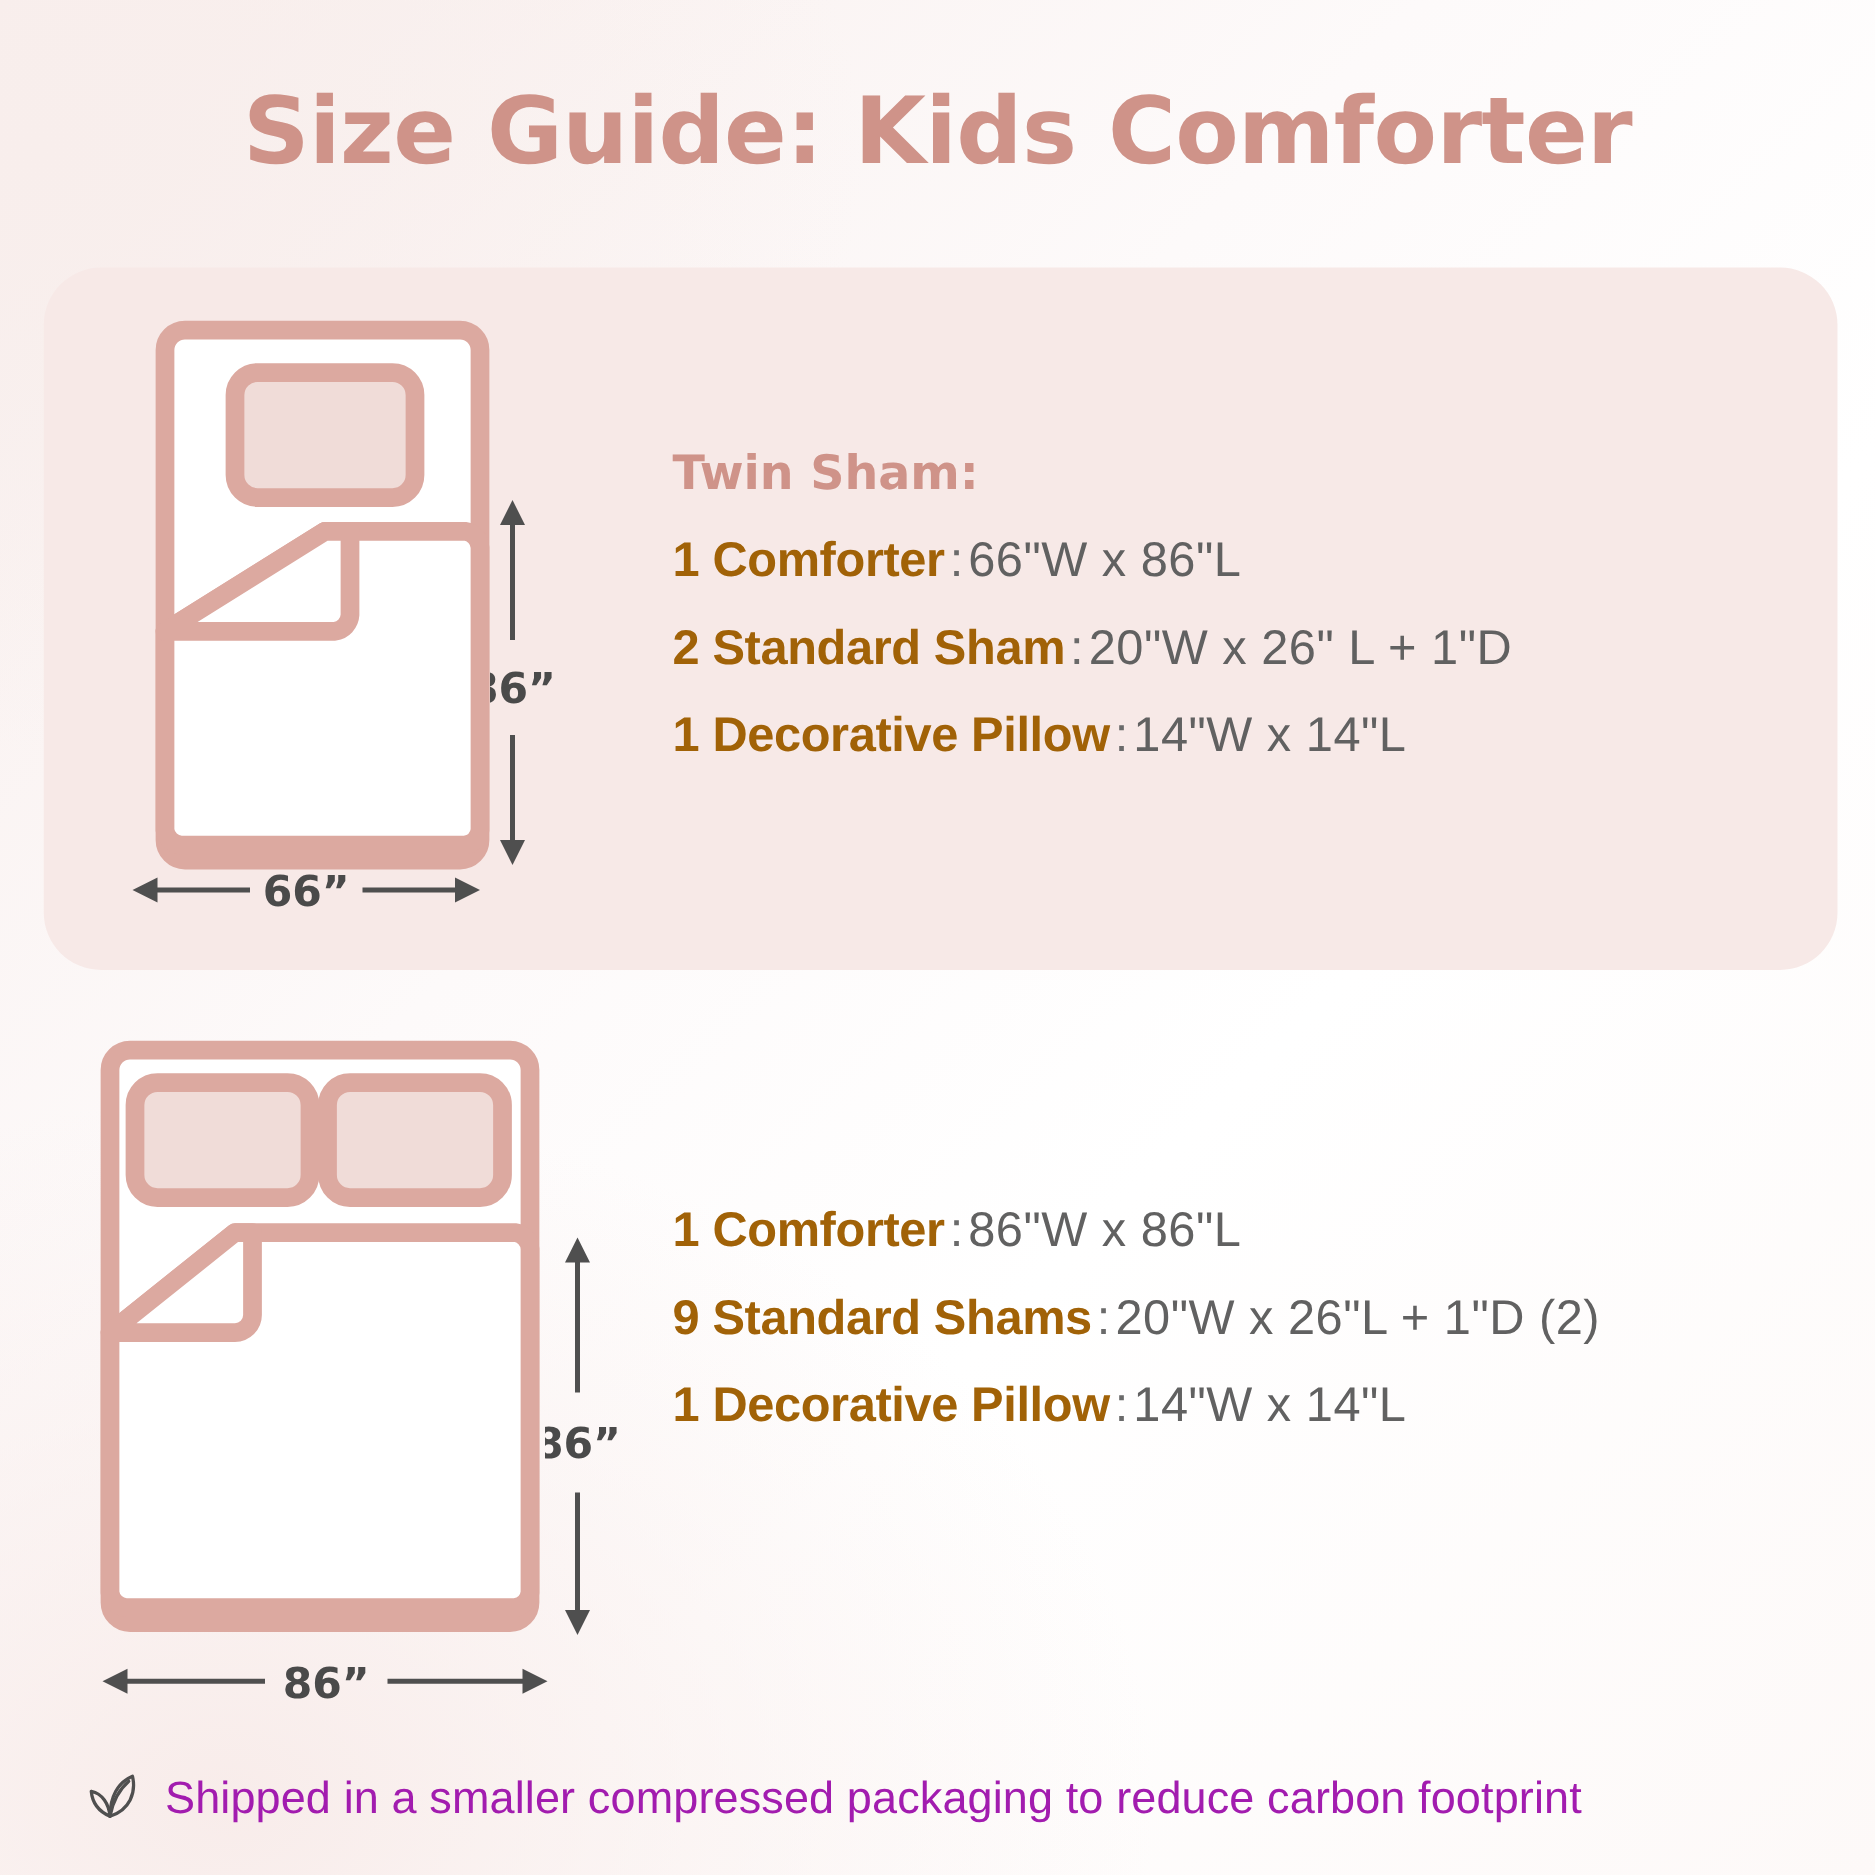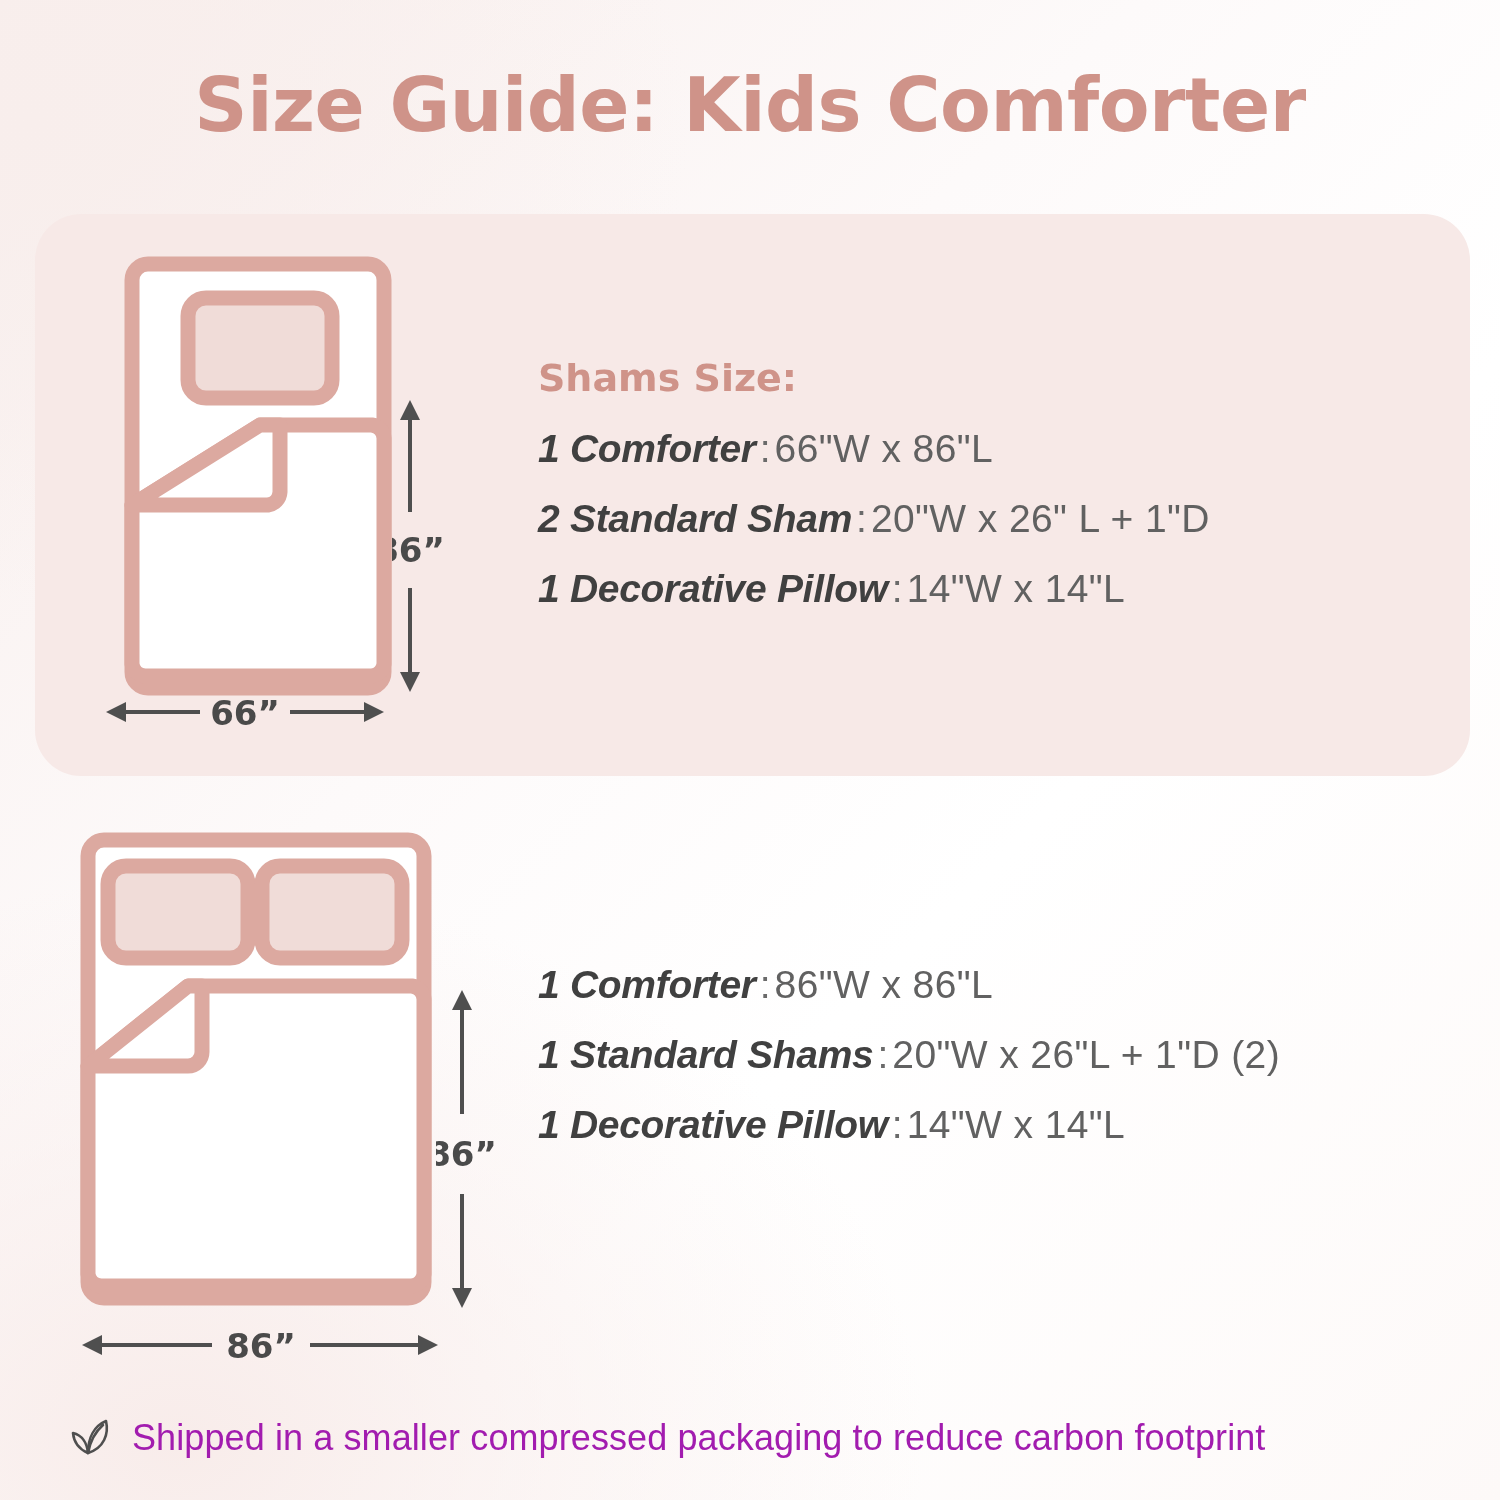--- a/index.html
+++ b/index.html
@@ -74,23 +74,22 @@
   .spec-row {
     font-size: 39px;
     color: #4a4a4a;
     white-space: nowrap;
     margin-bottom: 24px;
     line-height: 1.18;
   }
   .spec-row:last-child { margin-bottom: 0; }
   .spec-label {
     font-weight: 700;
-    color: #404040;
+    color: #a16207;
     letter-spacing: -0.3px;
-    font-style: italic;
   }
   .spec-sep {
     color: #6a6a6a;
     font-weight: 400;
     padding: 0 4px;
   }
   .spec-value {
     color: #616161;
     font-weight: 400;
     letter-spacing: 0.4px;
@@ -153,21 +152,21 @@
         <path d="M 12 24 L 96 24"></path>
         <path d="M 186 24 L 270 24"></path>
       </g>
       <path d="M 2 24 L 22 34 L 22 14 Z" fill="#4f4f4f"></path>
       <path d="M 280 24 L 260 34 L 260 14 Z" fill="#4f4f4f"></path>
       <text x="141" y="37" font-family="DejaVu Sans, sans-serif" font-size="34" font-weight="700" fill="#4a4a4a" text-anchor="middle">66”</text>
     </svg>
   </div>
 
   <div class="specs" style="left:538px; top:356px;">
-    <div class="spec-title">Shams Size:</div>
+    <div class="spec-title">Twin Sham:</div>
     <div class="spec-row">
       <span class="spec-label">1 Comforter</span><span class="spec-sep">:</span><span class="spec-value">66"W x 86"L</span>
     </div>
     <div class="spec-row">
       <span class="spec-label">2 Standard Sham</span><span class="spec-sep">:</span><span class="spec-value">20"W x 26" L + 1"D</span>
     </div>
     <div class="spec-row">
       <span class="spec-label">1 Decorative Pillow</span><span class="spec-sep">:</span><span class="spec-value">14"W x 14"L</span>
     </div>
   </div>
@@ -211,21 +210,21 @@
       <path d="M 358 25 L 338 35 L 338 15 Z" fill="#4f4f4f"></path>
       <text x="181" y="38" font-family="DejaVu Sans, sans-serif" font-size="34" font-weight="700" fill="#4a4a4a" text-anchor="middle">86”</text>
     </svg>
   </div>
 
   <div class="specs" style="left:538px; top:962px;">
     <div class="spec-row">
       <span class="spec-label">1 Comforter</span><span class="spec-sep">:</span><span class="spec-value">86"W x 86"L</span>
     </div>
     <div class="spec-row">
-      <span class="spec-label">1 Standard Shams</span><span class="spec-sep">:</span><span class="spec-value">20"W x 26"L + 1"D (2)</span>
+      <span class="spec-label">9 Standard Shams</span><span class="spec-sep">:</span><span class="spec-value">20"W x 26"L + 1"D (2)</span>
     </div>
     <div class="spec-row">
       <span class="spec-label">1 Decorative Pillow</span><span class="spec-sep">:</span><span class="spec-value">14"W x 14"L</span>
     </div>
   </div>
 
   <div class="footer">
     <svg class="leaf-icon" width="52" height="52" viewBox="0 0 52 52" xmlns="http://www.w3.org/2000/svg">
       <g fill="none" stroke="#4f4f4f" stroke-width="2.6" stroke-linecap="round" stroke-linejoin="round">
         <path d="M26 41 C 26 26, 32 14, 44 9 C 47 22, 42 36, 26 41 Z"></path>

